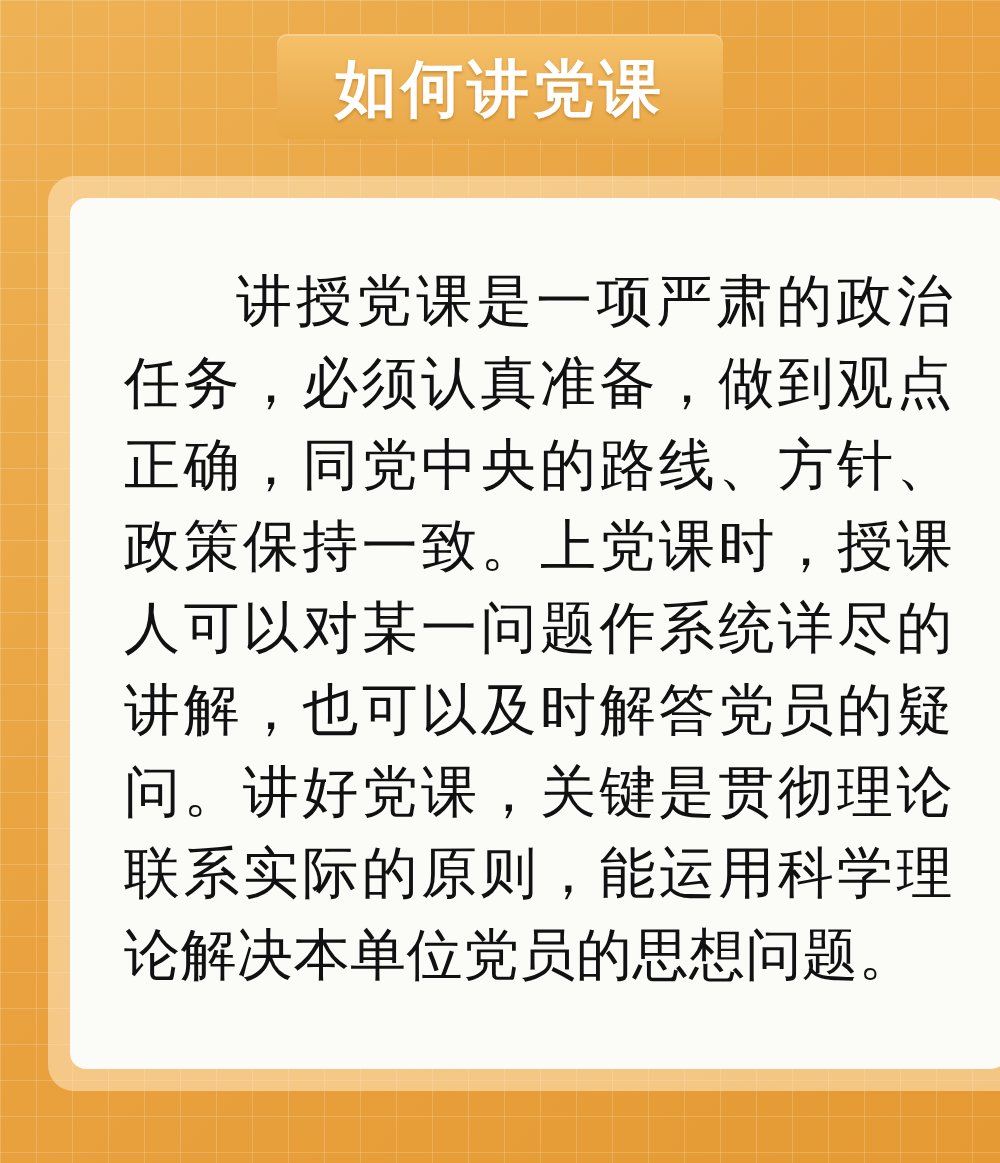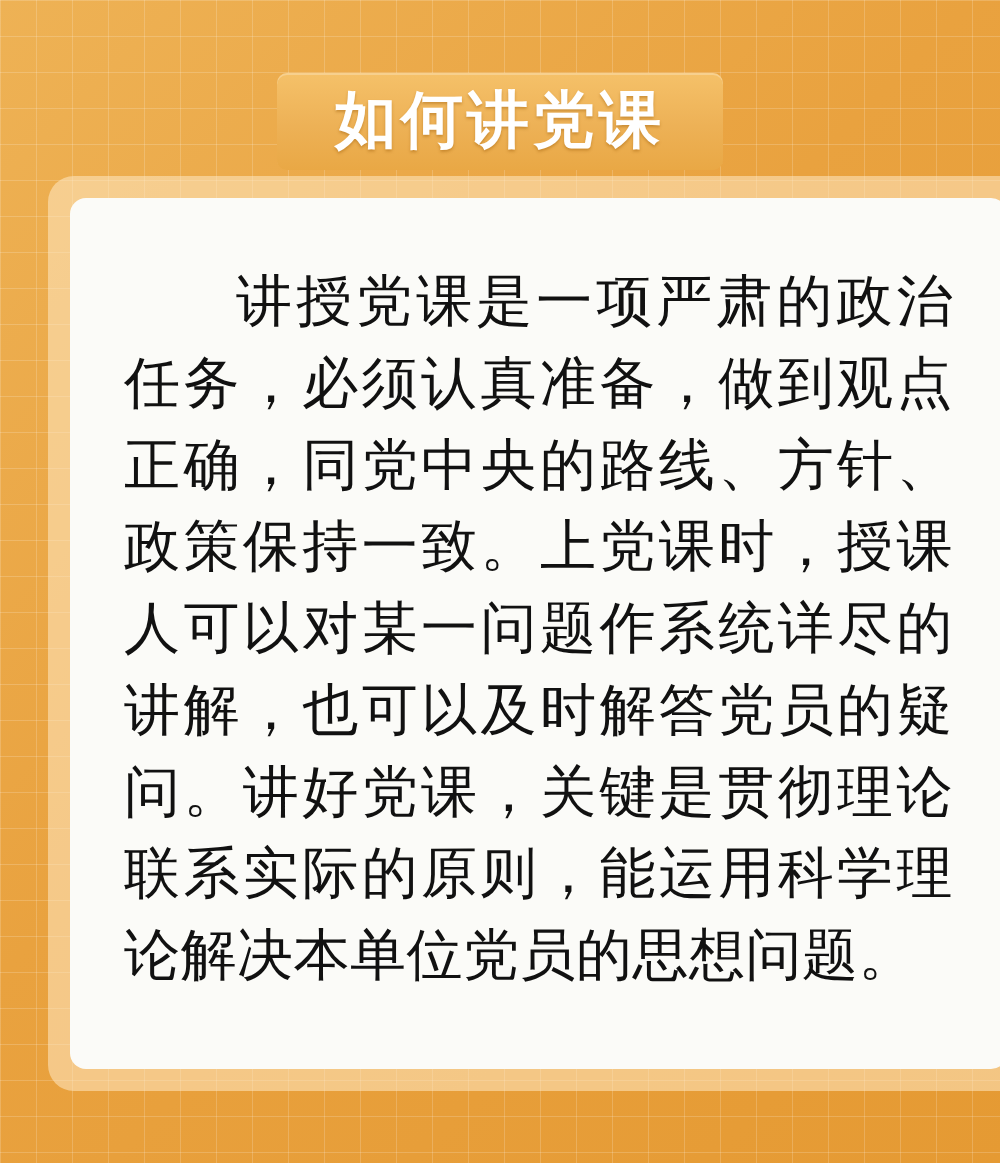--- a/index.html
+++ b/index.html
@@ -27,25 +27,24 @@
   .title-wrap {
     position: absolute;
     top: 34px;
     left: 0;
     width: 100%;
     display: flex;
     justify-content: center;
   }
   .title-plate {
     position: relative;
-    padding: 14px 58px 18px 58px;
+    padding: 22px 58px 18px 58px;
     border-radius: 10px;
     background: linear-gradient(180deg, #f5c169 0%, #edb156 55%, #e9a845 100%);
     box-shadow: 0 2px 0 rgba(255,255,255,0.25) inset;
-    margin-top: 39px;
   }
   .title-text {
     font-family: "DejaVu Sans", "Liberation Sans", sans-serif;
     font-size: 62px;
     font-weight: bold;
     letter-spacing: 4px;
     color: #ffffff;
     line-height: 1.05;
     text-shadow: 0 2px 3px rgba(160,95,10,0.45);
     white-space: nowrap;

